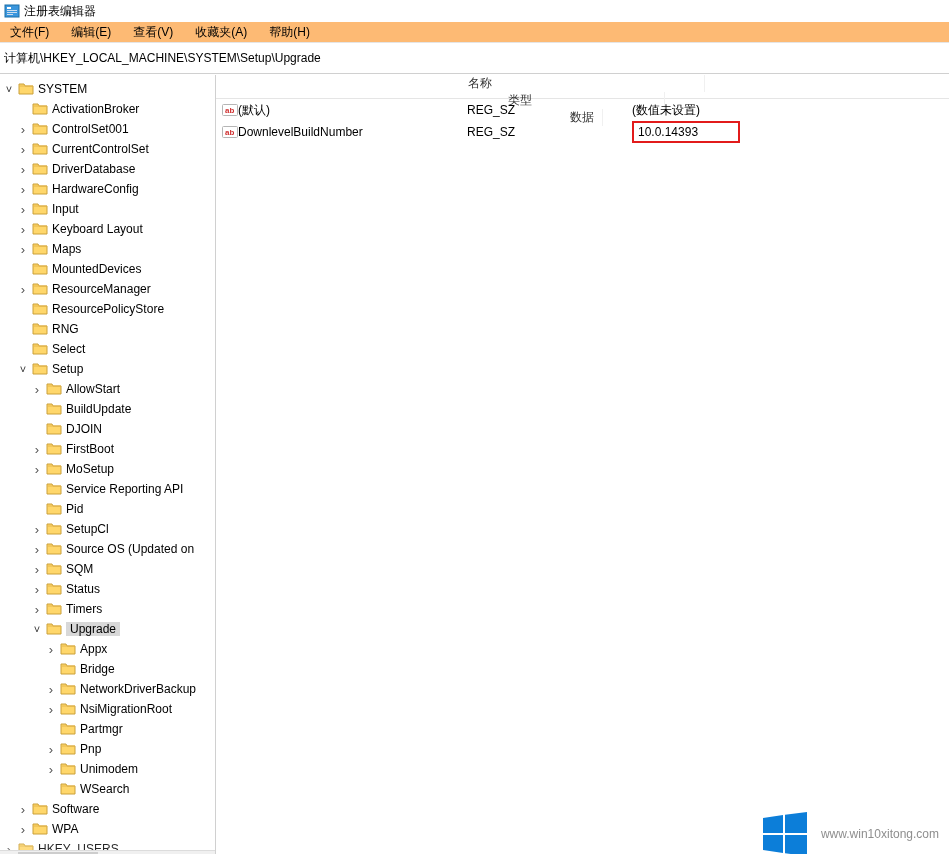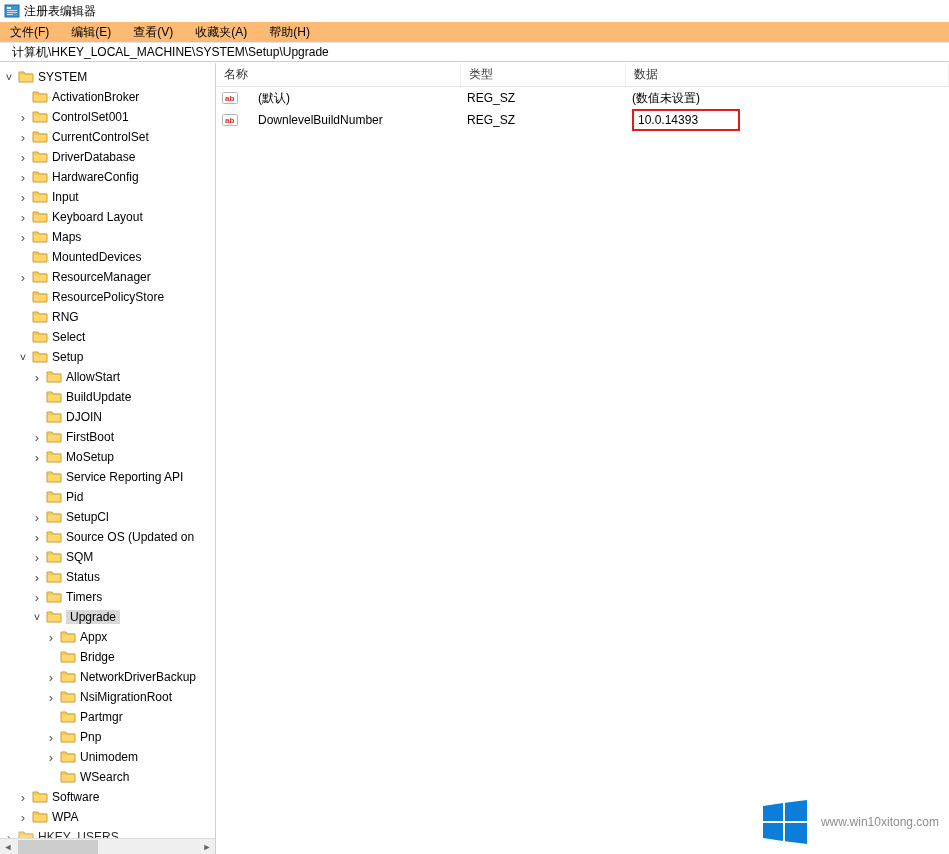--- a/index.html
+++ b/index.html
@@ -32,26 +32,26 @@
       align-items: center;
       padding: 0 4px;
       gap: 10px;
       background: #fdba74;
     }
     .menubar .menu-item {
       padding: 1px 6px;
       cursor: default;
     }
     .addressbar {
-      height: 20px;
+      height: 32px;
       border-top: 1px solid #e5e5e5;
       border-bottom: 1px solid #d0d0d0;
       display: flex;
       align-items: center;
-      padding: 0 12px;
+      padding: 0 4px;
       background: #fff;
     }
     .main {
       display: flex;
       height: calc(854px - 22px - 20px - 20px);
       border-top: 1px solid #fff;
     }
     .tree-pane {
       width: 216px;
       border-right: 1px solid #d0d0d0;
@@ -62,20 +62,21 @@
     .list-pane {
       flex: 1;
       background: #fff;
       position: relative;
     }
     .list-header {
       display: flex;
       height: 24px;
       border-bottom: 1px solid #e5e5e5;
       align-items: center;
+      flex-direction: column;
     }
     .list-header .col {
       padding: 0 8px;
       color: #333;
       border-right: 1px solid #f0f0f0;
       height: 100%;
       display: flex;
       align-items: center;
     }
     .col-name { width: 245px; }
@@ -86,21 +87,21 @@
       display: flex;
       height: 22px;
       align-items: center;
     }
     .list-row .cell { padding: 0 6px; display: flex; align-items: center; }
     .cell-name { width: 245px; }
     .cell-type { width: 165px; }
     .cell-data { flex: 1; }
     .value-icon {
       width: 16px; height: 16px;
-      margin-right: 20px;
+      margin-right: 0;
       display: inline-flex;
       flex-shrink: 0;
       text-decoration: underline;
     }
     .highlight-box {
       border: 2px solid #e21b1b;
       padding: 0 4px;
       display: inline-block;
       line-height: 18px;
       min-width: 108px;

